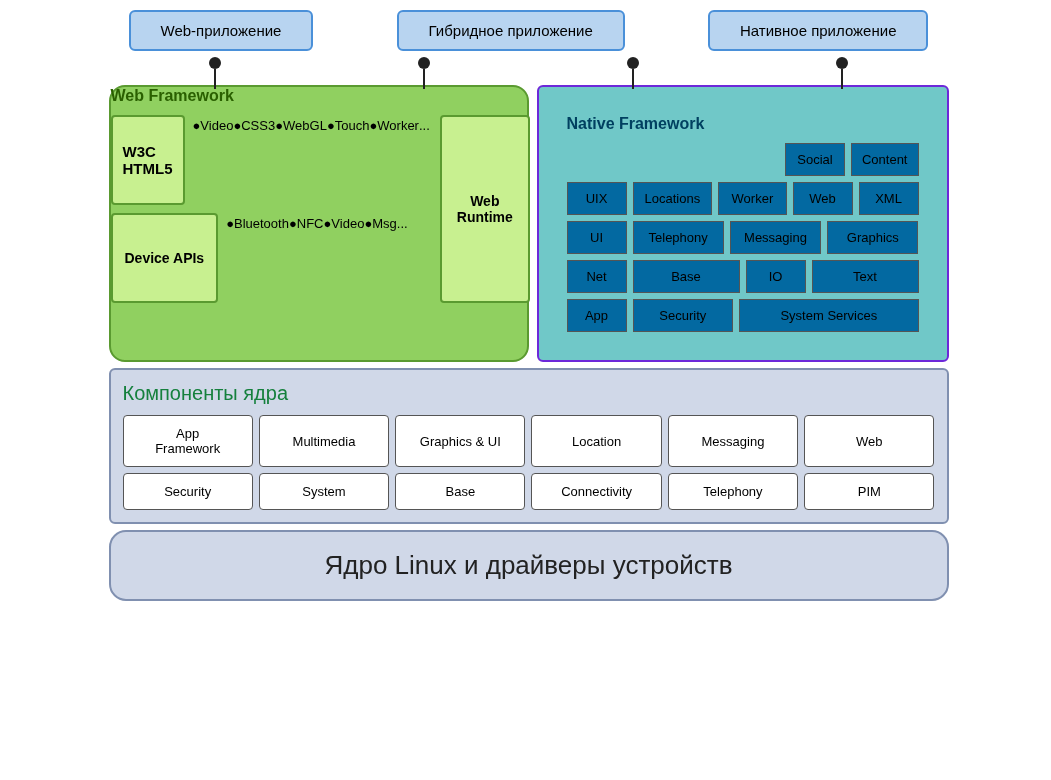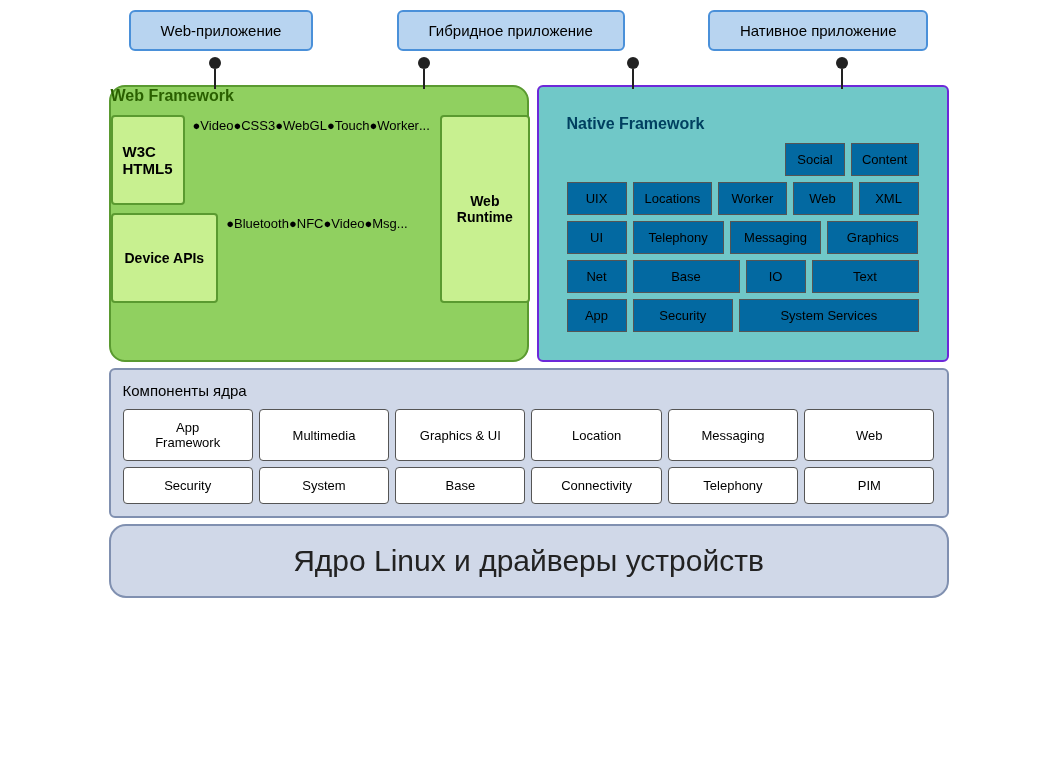--- a/index.html
+++ b/index.html
@@ -184,23 +184,23 @@
 
     
     .core-section {
       background: #d0d8e8;
       border: 2px solid #8090b0;
       border-radius: 6px;
       padding: 12px;
     }
 
     .core-title {
-      font-size: 15px;
+      font-size: 20px;
       margin-bottom: 10px;
-      color: #000000;
+      color: #15803d;
     }
 
     .core-grid {
       display: flex;
       flex-direction: column;
       gap: 6px;
     }
 
     .core-row {
       display: flex;
@@ -220,21 +220,21 @@
       justify-content: center;
     }
 
     
     .kernel-section {
       background: #d0d8e8;
       border: 2px solid #8090b0;
       border-radius: 17px;
       padding: 18px;
       text-align: center;
-      font-size: 30px;
+      font-size: 26px;
       color: #222;
     }
   </style>
 </head>
 <body>
 
 <div class="diagram-container">
 
   <div class="top-apps-row">
     <div class="app-box">Web-приложение</div>

